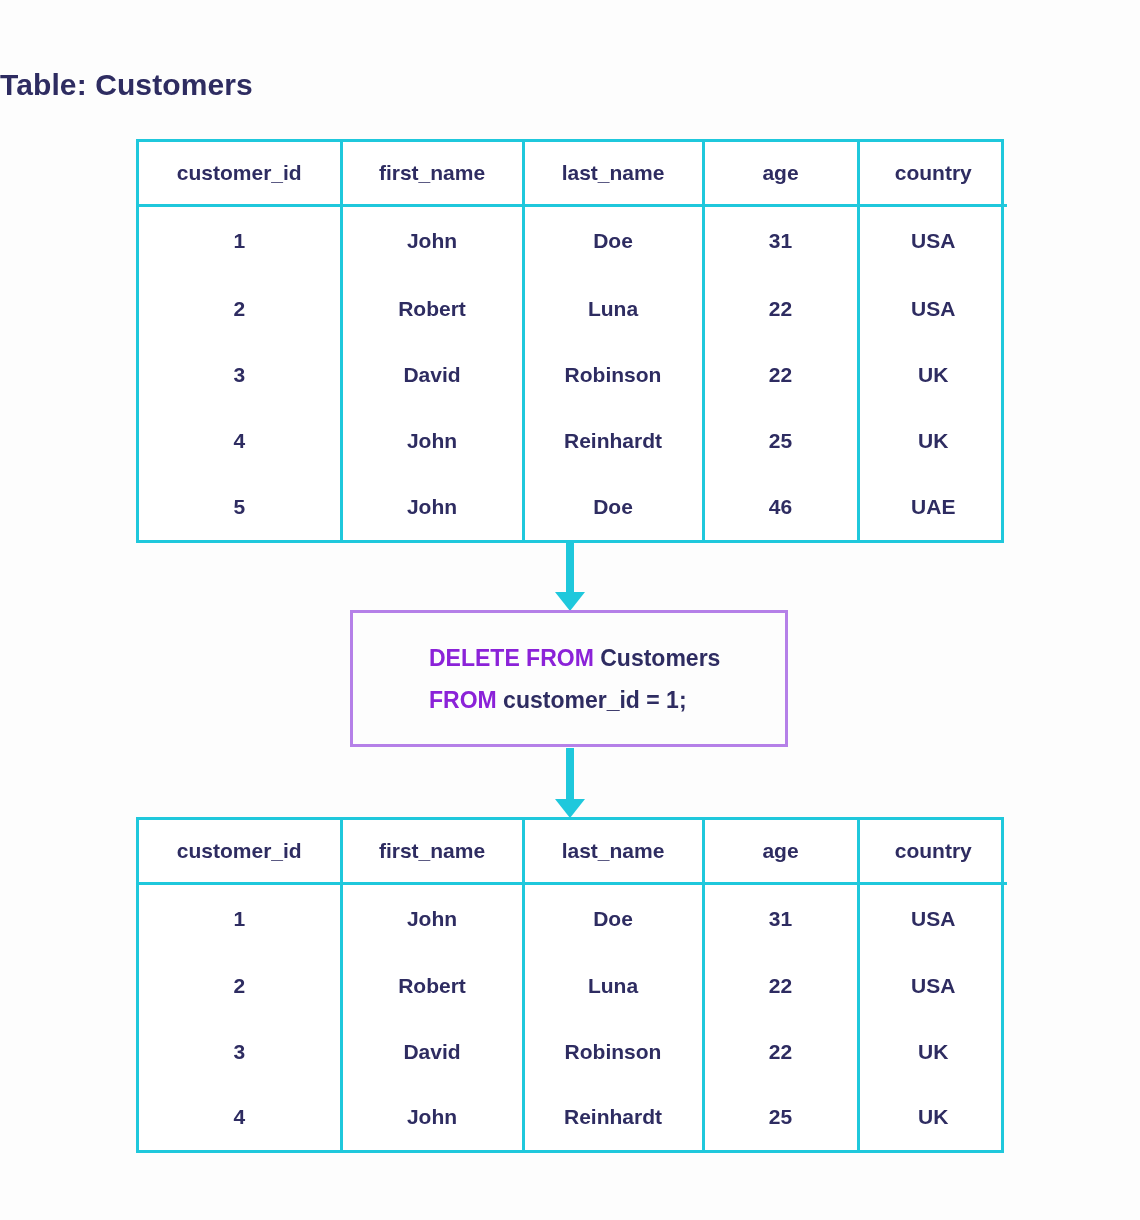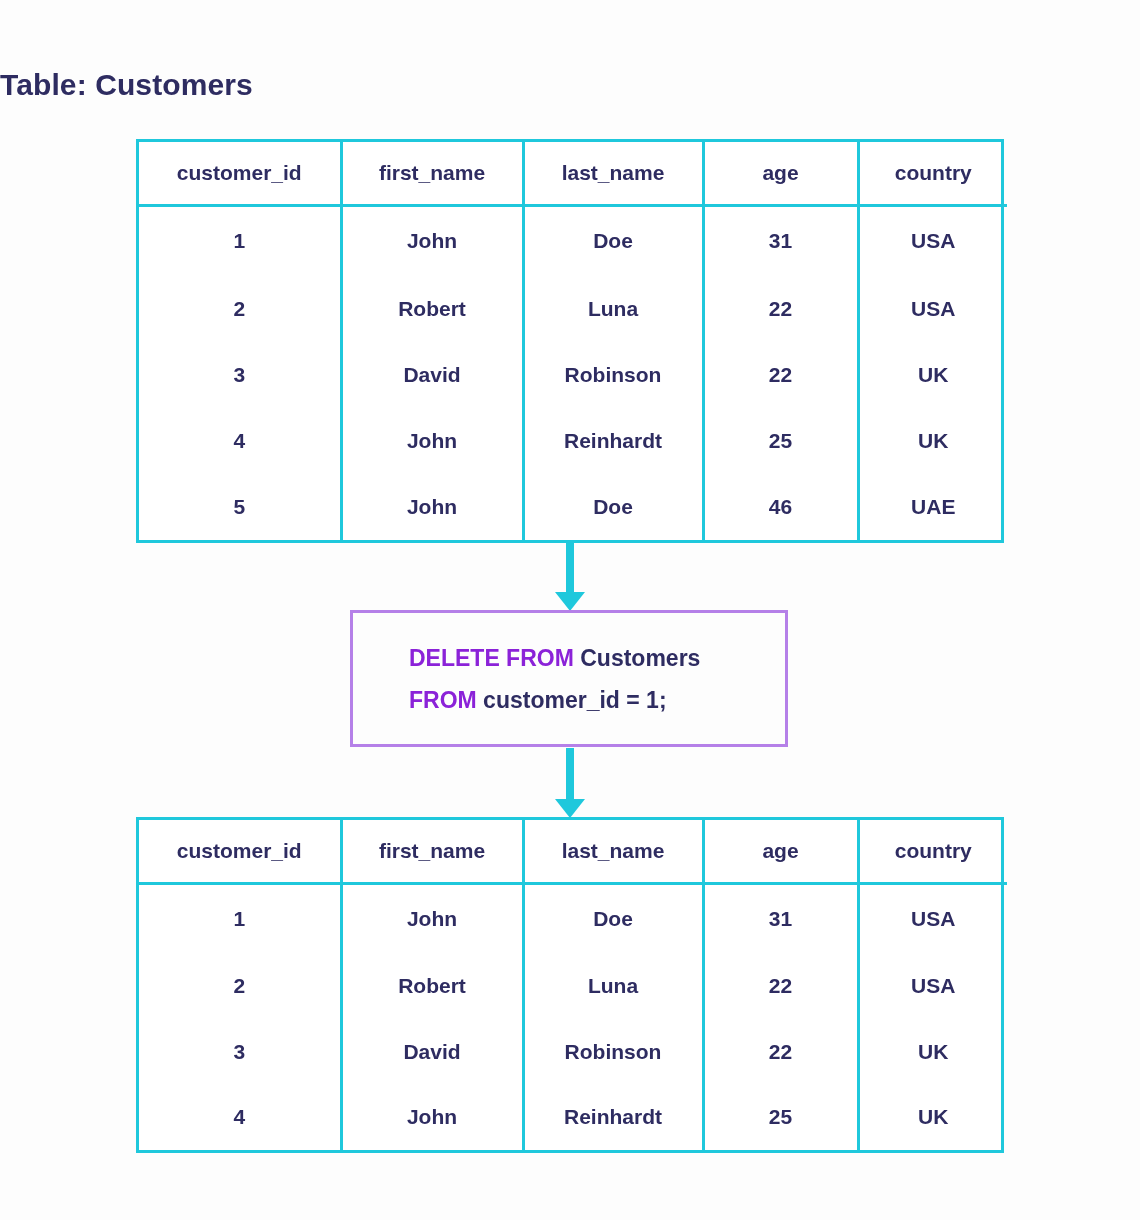--- a/index.html
+++ b/index.html
@@ -114,20 +114,21 @@
     justify-content: center;
     align-items: flex-start;
     padding-left: 56px;
   }
   .query-line {
     font-size: 23px;
     font-weight: 700;
     color: #2e2c61;
     line-height: 42px;
     white-space: pre;
+    margin-left: 20px;
   }
   .kw { color: #8b22d8; }
 </style>
 </head>
 <body>
 
 <div id="page">
 
   <div class="page-title">Table: Customers</div>
 

